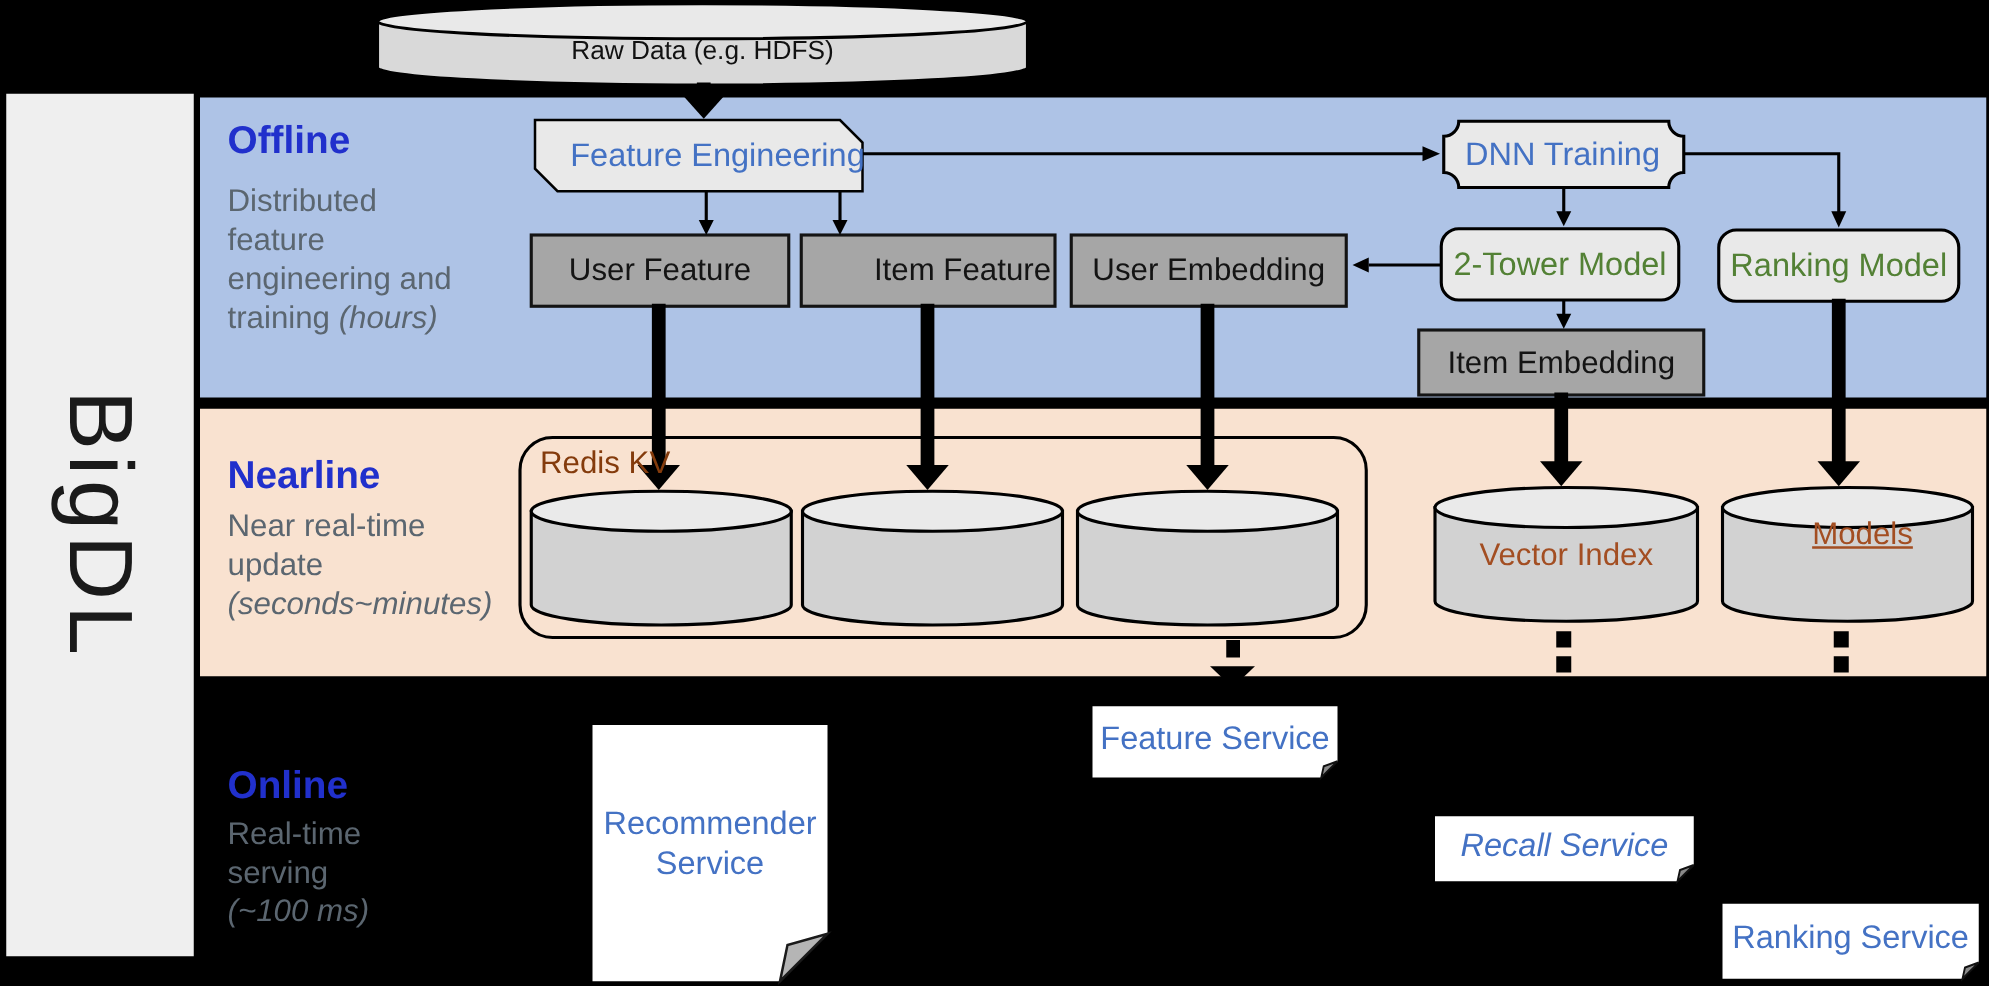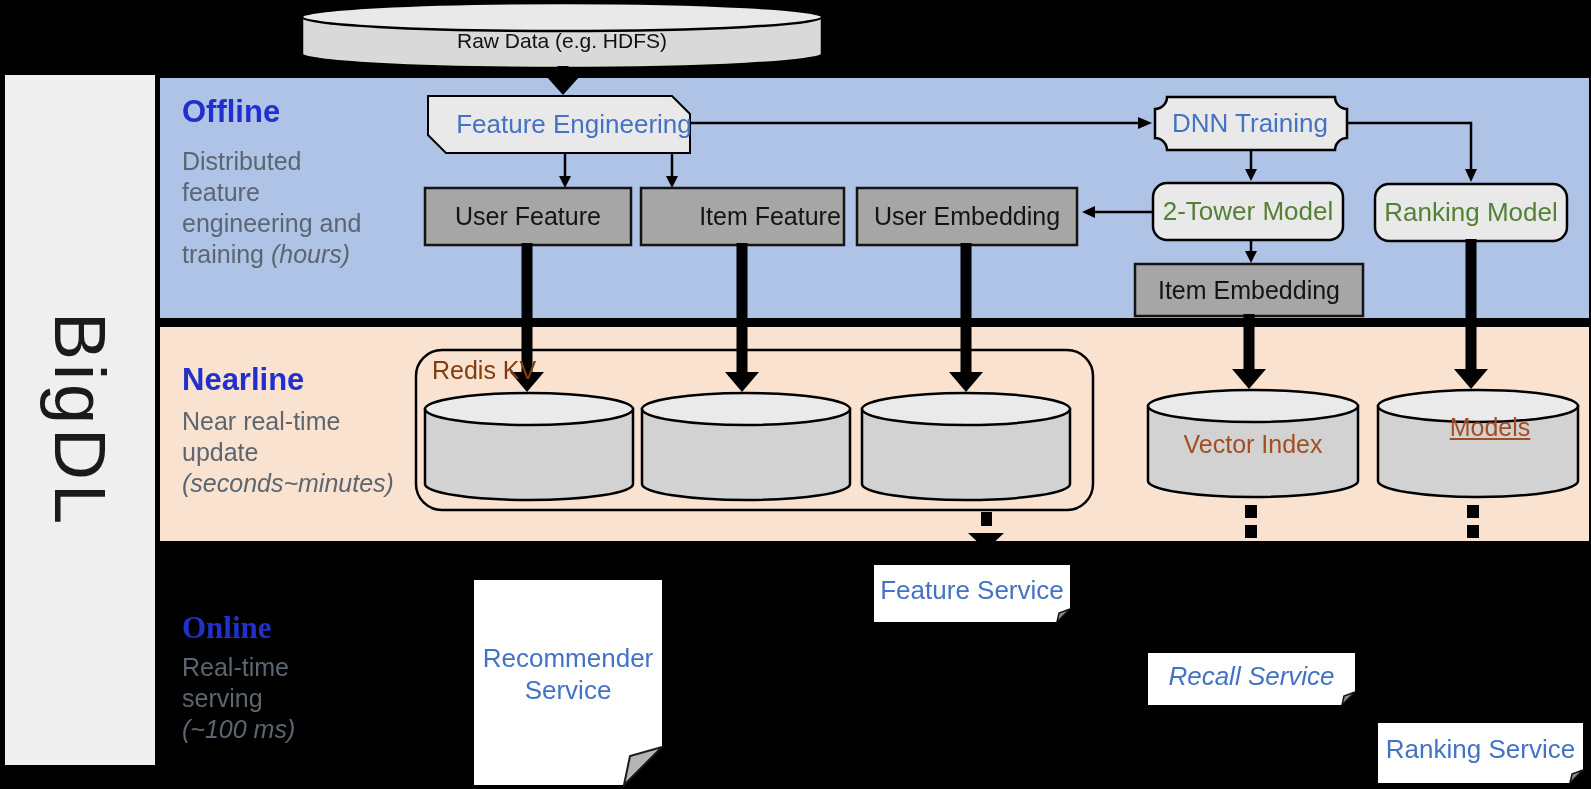--- a/index.html
+++ b/index.html
@@ -147,21 +147,21 @@
     <div><span>training </span><span class="it">(hours)</span></div>
   </div>
 
   <div class="abs sec-label txt" style="left:182px;top:362px;">Nearline</div>
   <div class="abs desc txt" style="left:182px;top:406px;">
     <div>Near real-time</div>
     <div>update</div>
     <div class="it">(seconds~minutes)</div>
   </div>
 
-  <div class="abs sec-label txt" style="left:182px;top:610px;font-weight:700;font-family:Liberation Serif, serif;">Online</div>
+  <div class="abs sec-label txt" style="left:182px;top:610px;font-weight:700;">Online</div>
   <div class="abs desc txt" style="left:182px;top:652px;">
     <div>Real-time</div>
     <div>serving</div>
     <div class="it">(~100 ms)</div>
   </div>
 
   <div class="abs flexc node-blue txt" style="left:428px;top:96px;width:292px;height:57px;text-align:center;">Feature Engineering</div>
   <div class="abs flexc node-blue txt" style="left:1155px;top:97px;width:190px;height:53px;">DNN Training</div>
   <div class="abs flexc node-black txt" style="left:425px;top:188px;width:206px;height:57px;">User Feature</div>
   <div class="abs flexc node-black txt" style="left:641px;top:188px;width:196px;height:57px;margin-left:31px;">Item Feature</div>

